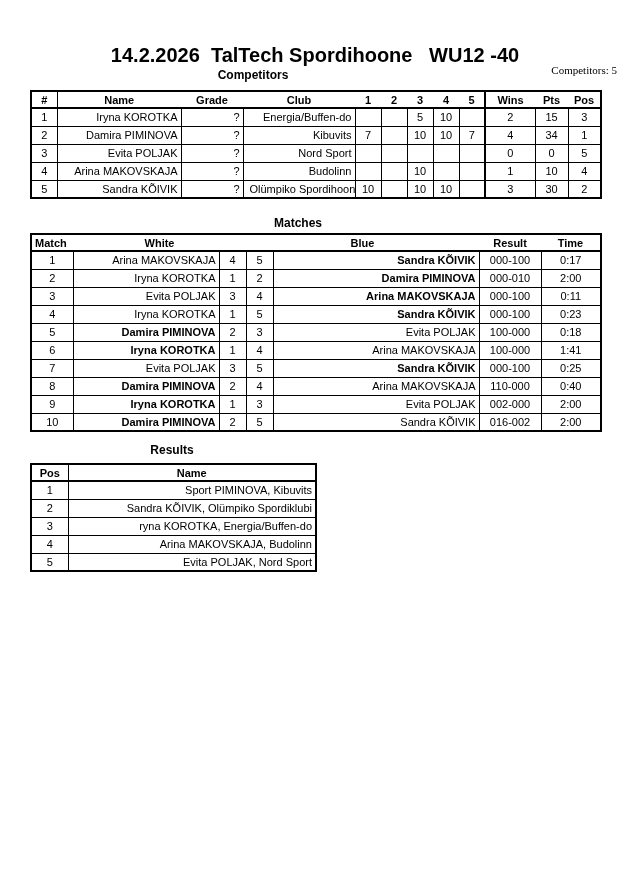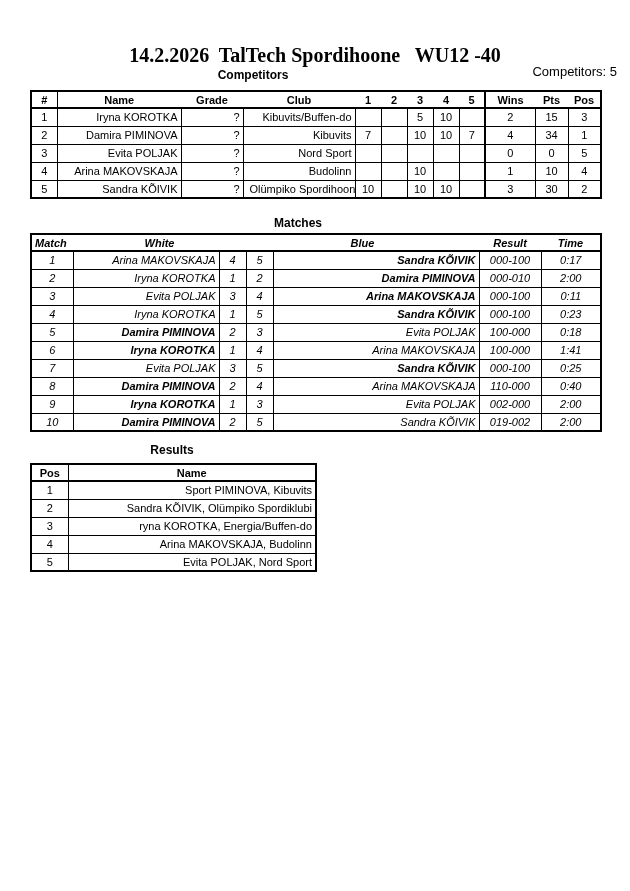--- a/index.html
+++ b/index.html
@@ -6,23 +6,23 @@
   html, body { margin: 0; padding: 0; }
   body {
     width: 630px; height: 891px;
     background: #ffffff; color: #000000;
     font-family: "Liberation Sans", "DejaVu Sans", sans-serif;
   }
   .page { position: relative; width: 630px; height: 891px; background: #fff; overflow: hidden; }
 
   .page-title {
     position: absolute; top: 44px; left: 0; width: 100%;
-    text-align: center; font-size: 20px; font-weight: bold; white-space: pre; font-family: Liberation Serif, serif;
-  }
-  .count-label { position: absolute; top: 64px; right: 13px; font-size: 13px; }
+    text-align: center; font-size: 20px; font-weight: bold; white-space: pre;
+  }
+  .count-label { position: absolute; top: 64px; right: 13px; font-size: 11px; font-family: Liberation Serif, serif; }
   .sec-label { position: absolute; font-size: 12px; font-weight: bold; transform: translateX(-50%); white-space: nowrap; text-align: center; }
   #sec-competitors { left: 253px; top: 68px; }
   #sec-matches    { left: 298px; top: 216px; }
   #sec-results    { left: 172px; top: 443px; }
 
   table.rpt {
     position: absolute; border-collapse: collapse; table-layout: fixed;
     font-size: 11px; background: #fff; border: 2px solid #000;
   }
   .rpt td {
@@ -37,21 +37,21 @@
   .rpt th.sep-r { border-right: 1px solid #000; }
   .rpt .thick-l { border-left: 2px solid #000 !important; margin-top: 36px; }
   .rpt th.th-left { text-align: left; padding-left: 3px; }
   .c { text-align: center; }
   .l { text-align: right; padding-left: 6px !important; }
   .pl8 { padding-left: 8px !important; }
   .pl12 { padding-left: 12px !important; }
   .bold { font-weight: bold; }
 
   #competitors-table { left: 30px; top: 90px;  width: 570px; }
-  #matches-table     { left: 30px; top: 233px; width: 570px; font-style: italic; }
+  #matches-table     { left: 30px; top: 233px; width: 570px; }
   #results-table     { left: 30px; top: 463px; width: 285px; }
 </style>
 </head>
 <body>
 
 <div class="page">
 
   <div class="page-title">14.2.2026  TalTech Spordihoone   WU12 -40</div>
   <div class="count-label">Competitors: 5</div>
 
@@ -87,21 +87,21 @@
         <th>Pts</th>
         <th>Pos</th>
       </tr>
     </thead>
     <tbody>
 
         <tr>
           <td class="c">1</td>
           <td class="l">Iryna KOROTKA</td>
           <td class="l pl12">?</td>
-          <td class="l">Kibuvits/Buffen-do</td>
+          <td class="l">Energia/Buffen-do</td>
           <td class="c"></td>
           <td class="c"></td>
           <td class="c">5</td>
           <td class="c">10</td>
           <td class="c"></td>
           <td class="c thick-l">2</td>
           <td class="c">15</td>
           <td class="c">3</td>
         </tr>
 
@@ -280,21 +280,21 @@
           <td class="c">002-000</td>
           <td class="c">2:00</td>
         </tr>
 
         <tr>
           <td class="c">10</td>
           <td class="l pl8 bold">Damira PIMINOVA</td>
           <td class="c">2</td>
           <td class="c">5</td>
           <td class="l pl8">Sandra KÕIVIK</td>
-          <td class="c">019-002</td>
+          <td class="c">016-002</td>
           <td class="c">2:00</td>
         </tr>
 
     </tbody>
   </table>
 
   <div class="sec-label" id="sec-results">Results</div>
 
   <table class="rpt" id="results-table">
     <colgroup>

